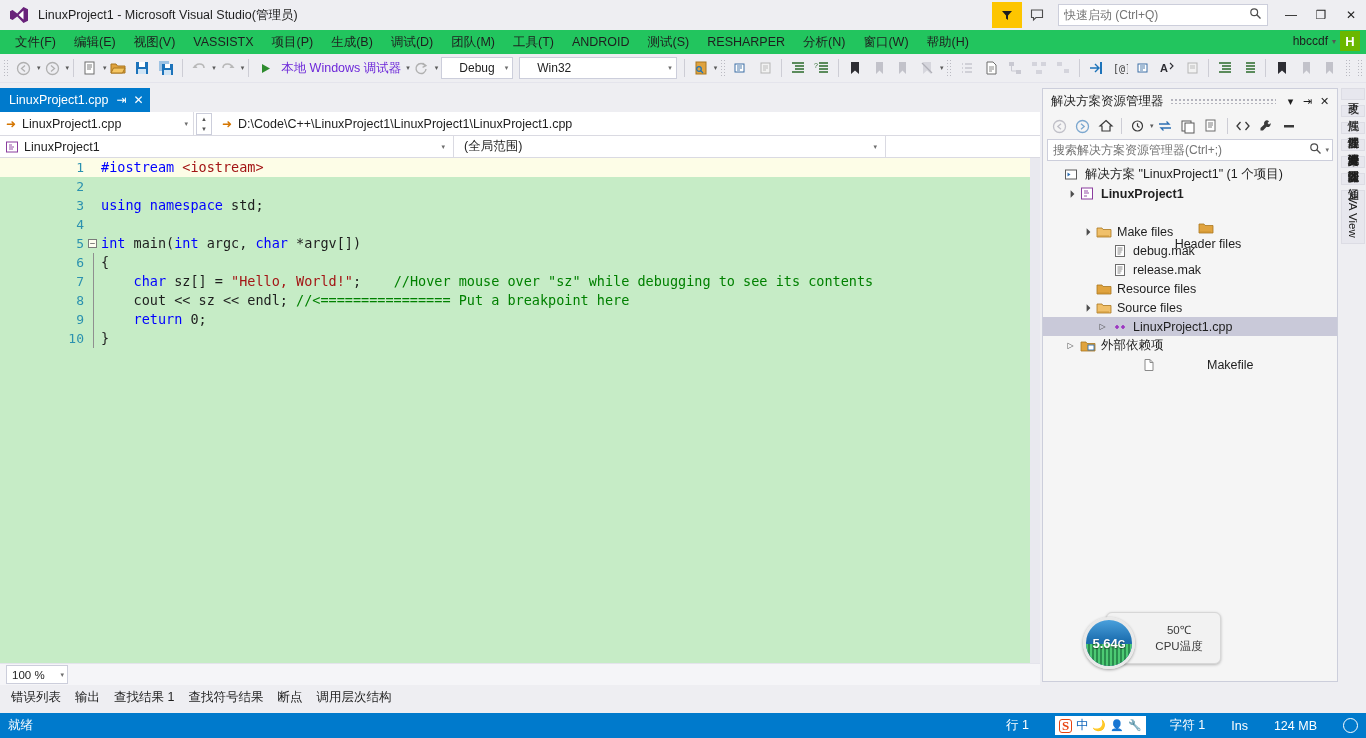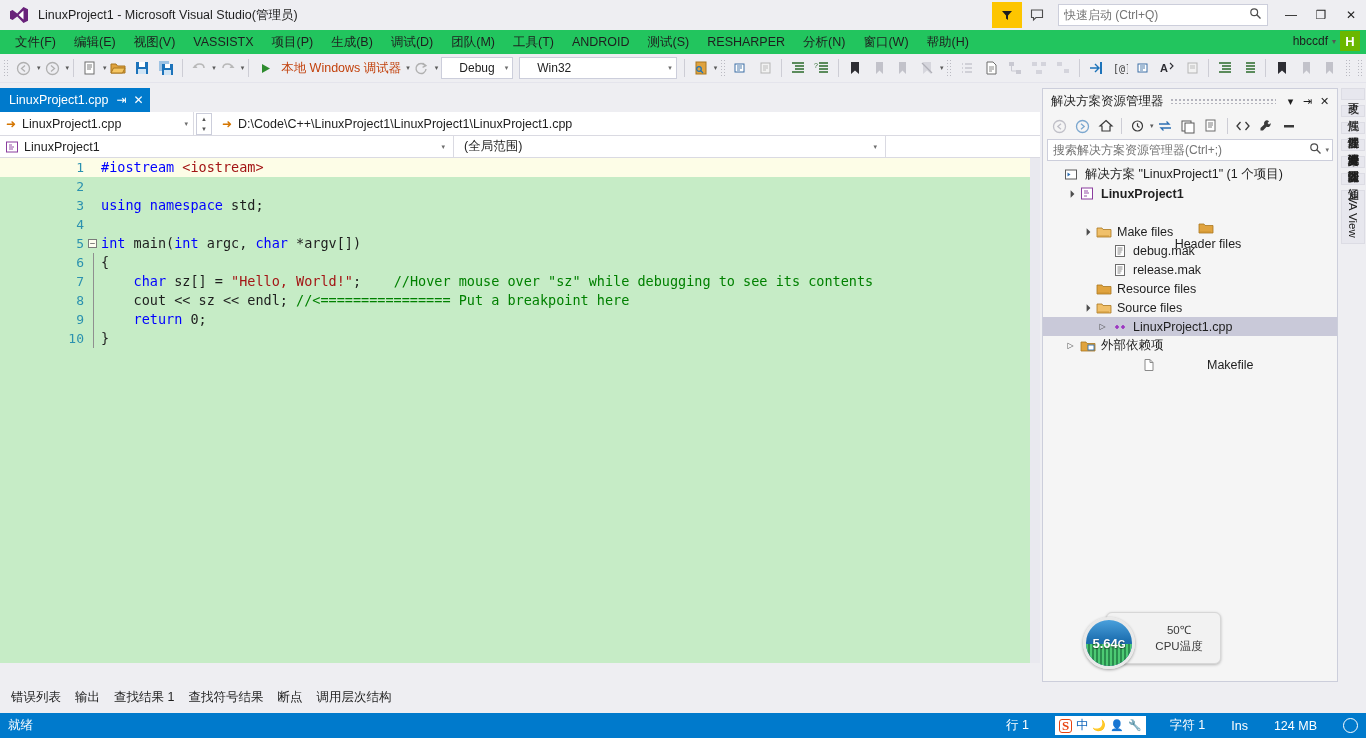--- a/index.html
+++ b/index.html
@@ -85,21 +85,21 @@
     width: 7px; height: 18px; margin: 0 3px;
     background-image: radial-gradient(#b4b4bd 40%, transparent 41%);
     background-size: 3px 3px; opacity: .9;
   }
   .tb-btn {
     min-width: 22px; height: 22px; display: flex; align-items: center; justify-content: center;
     margin: 0 1px; position: relative;
   }
   .tb-sep { width: 1px; height: 18px; background: #cdcdd5; margin: 0 4px; }
   .tb-caret { font-size: 7px; color: #5a5a5a; margin-left: 1px; }
-  .tb-run-label { font-size: 12.5px; color: #c2410c; padding: 0 4px; white-space: nowrap; }
+  .tb-run-label { font-size: 12.5px; color: #6d28d9; padding: 0 4px; white-space: nowrap; }
   .combo {
     height: 22px; border: 1px solid #cccedb; background: #fff;
     display: flex; align-items: center; padding: 0 4px 0 7px;
     font-size: 12px; color: #1e1e1e; margin: 0 3px;
   }
   .combo .cv { flex: 1; white-space: nowrap; padding-left: 10px; }
   .combo .ca { font-size: 7px; color: #6d6d6d; margin-left: 10px; }
   .combo.debug { width: 72px; }
   .combo.platform { width: 182px; }
 
@@ -667,20 +667,26 @@
       <div class="code-line"><span class="gutter-num">4</span><span class="code-text"></span></div>
       <div class="code-line"><span class="gutter-num">5</span><span class="fold" style="border: 1px solid rgb(122, 122, 122); width: 9px; height: 9px; top: 5px; background: rgb(253, 253, 240); font-size: 9px; line-height: 7px;">−</span><span class="code-text"><span class="k">int </span><span class="id">main(</span><span class="k">int </span><span class="id">argc, </span><span class="k">char </span><span class="id">*argv[])</span></span></div>
       <div class="code-line"><span class="gutter-num">6</span><span class="vbar"></span><span class="code-text"><span class="id">{</span></span></div>
       <div class="code-line"><span class="gutter-num">7</span><span class="vbar"></span><span class="code-text"><span class="id">    </span><span class="k">char </span><span class="id">sz[] = </span><span class="str">"Hello, World!"</span><span class="id">;    </span><span class="cm">//Hover mouse over "sz" while debugging to see its contents</span></span></div>
       <div class="code-line"><span class="gutter-num">8</span><span class="vbar"></span><span class="code-text"><span class="id">    cout &lt;&lt; sz &lt;&lt; endl; </span><span class="cm">//&lt;================ Put a breakpoint here</span></span></div>
       <div class="code-line"><span class="gutter-num">9</span><span class="vbar"></span><span class="code-text"><span class="id">    </span><span class="k">return </span><span class="id">0;</span></span></div>
       <div class="code-line"><span class="gutter-num">10</span><span class="vbar"></span><span class="code-text"><span class="id">}</span></span></div>
     </div>
   <div class="scrollcorner"></div>
 
+  <div class="zoombar">
+    <div class="zoom-combo">
+      <span>100 %</span>
+      <span class="za">▾</span>
+    </div>
+  </div>
 
   <div class="panel-tabs">
     <div style="width:4px"></div>
     <div class="ptab">错误列表</div>
     <div class="ptab">输出</div>
     <div class="ptab">查找结果 1</div>
     <div class="ptab">查找符号结果</div>
     <div class="ptab">断点</div>
     <div class="ptab">调用层次结构</div>
   </div>

